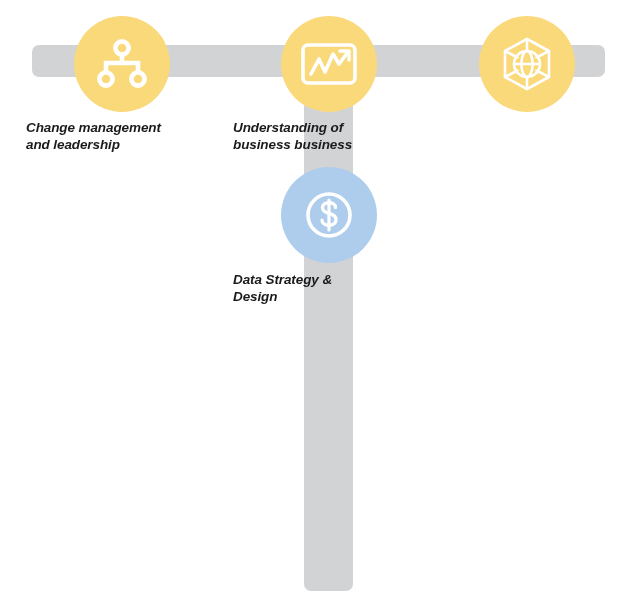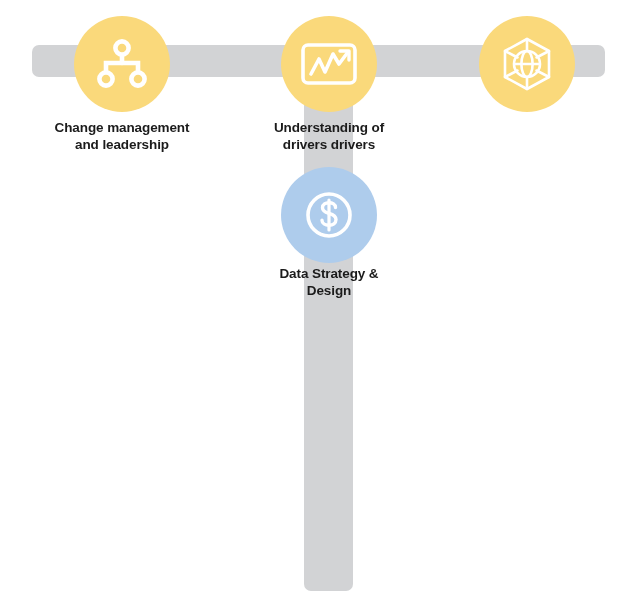--- a/index.html
+++ b/index.html
@@ -37,21 +37,21 @@
     background: #d2d3d5;
     border-radius: 7px;
     z-index: 1;
   }
 
   
   .node {
     position: absolute;
     width: 192px;
     z-index: 3;
-    text-align: center;
+    font-style: italic;
   }
   .bubble {
     width: 96px;
     height: 96px;
     border-radius: 50%;
     margin: 0 auto;
     display: flex;
     align-items: center;
     justify-content: center;
     position: relative;
@@ -66,21 +66,21 @@
     line-height: 1.28;
     color: #1b1b1b;
     letter-spacing: -0.1px;
     white-space: pre-line;
   }
 
   
   .top-node { top: 16px; }
   .top-node .node-label { margin-top: 7px; }
 
-  .side-node .node-label { margin-top: 2px; }
+  .side-node .node-label { margin-top: 8px; }
 
   svg { display: block; overflow: visible; }
 </style>
 </head>
 <body>
 
 <div id="canvas">
 
   <div class="bar-h"></div>
   <div class="bar-v"></div>
@@ -107,21 +107,21 @@
     <div class="bubble yellow">
       <span>
         <svg width="58" height="48" viewBox="0 0 58 48">
           <rect x="3" y="5" width="52" height="38" rx="5" ry="5" fill="none" stroke="#ffffff" stroke-width="3.6"></rect>
           <path d="M11 34 L19 19 L25 32 L33 14 L39 24 L48 12" fill="none" stroke="#ffffff" stroke-width="3.6" stroke-linecap="round" stroke-linejoin="round"></path>
           <path d="M40 11 L49 11 L49 20" fill="none" stroke="#ffffff" stroke-width="3.4" stroke-linecap="round" stroke-linejoin="round"></path>
         </svg>
       </span>
     </div>
     <div class="node-label">Understanding of
-drivers drivers</div>
+business business</div>
   </div>
 
   <div class="node top-node" style="left:431px;">
     <div class="bubble yellow">
       <span>
         <svg width="56" height="56" viewBox="0 0 56 56">
           <g fill="none" stroke="#ffffff" stroke-width="2.6" stroke-linejoin="round" stroke-linecap="round">
             <polygon points="28,3 50,15 50,41 28,53 6,41 6,15"></polygon>
             <circle cx="28" cy="28" r="13"></circle>
             <ellipse cx="28" cy="28" rx="5.6" ry="13"></ellipse>

